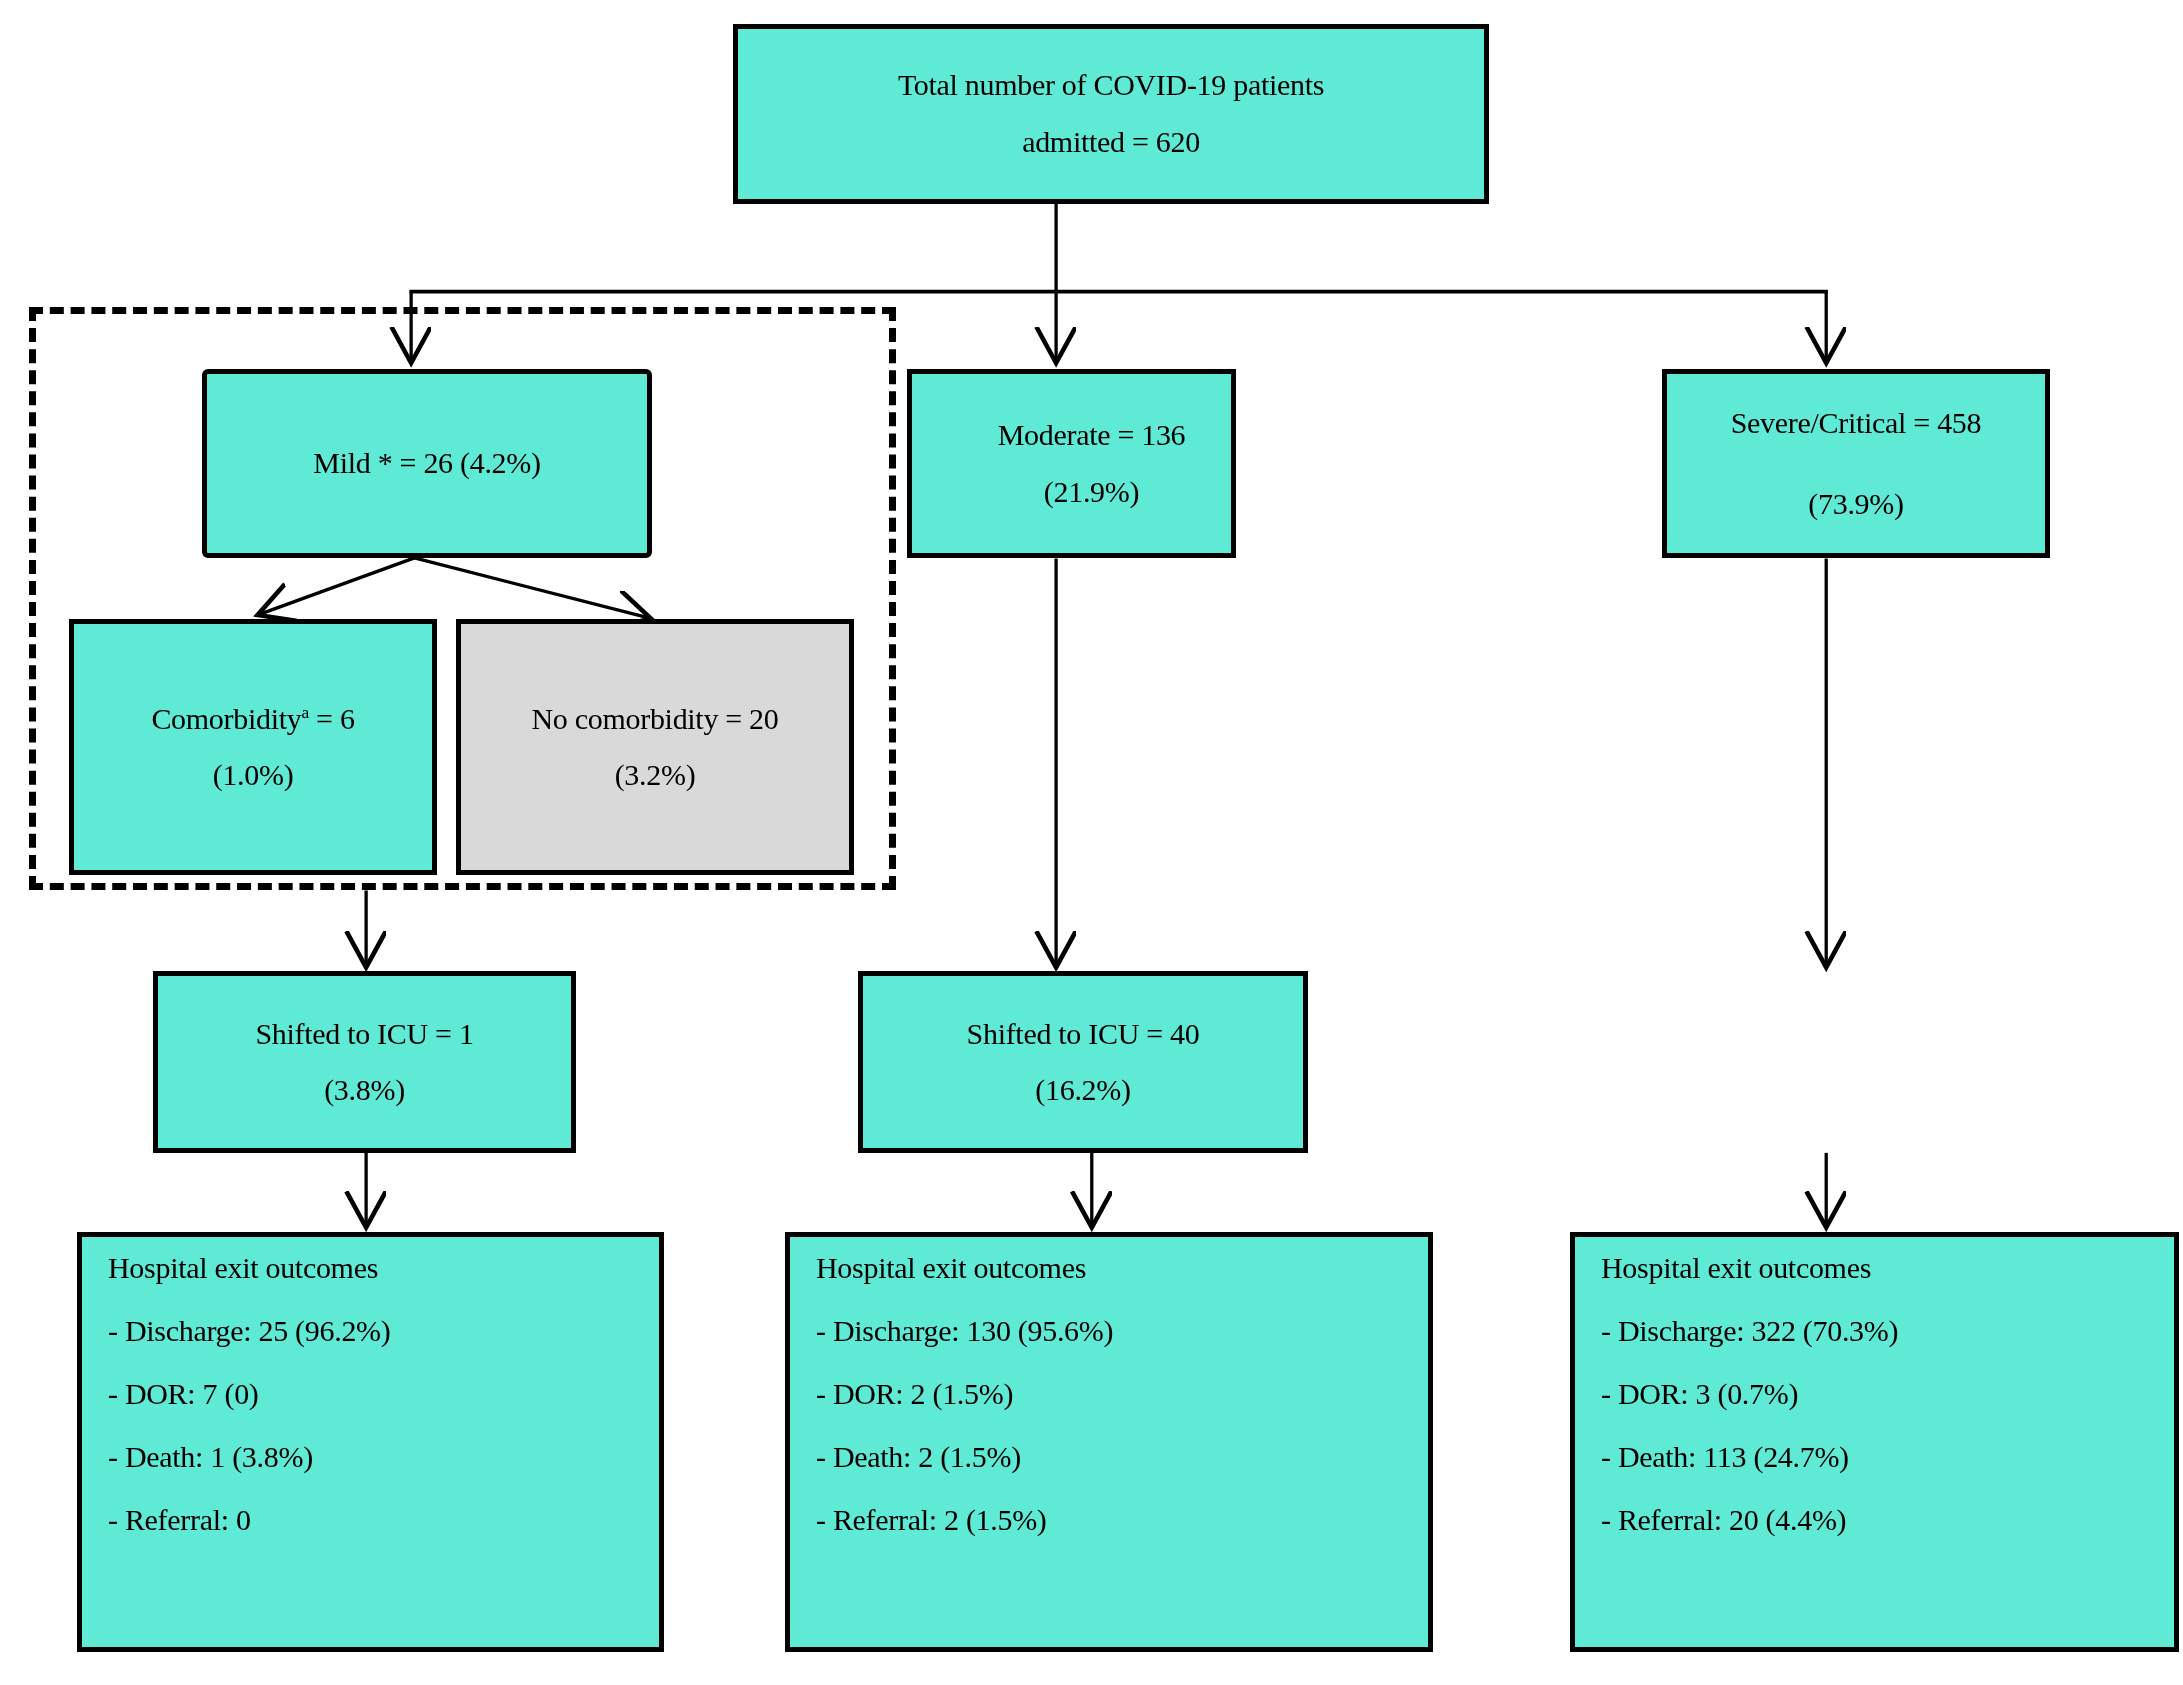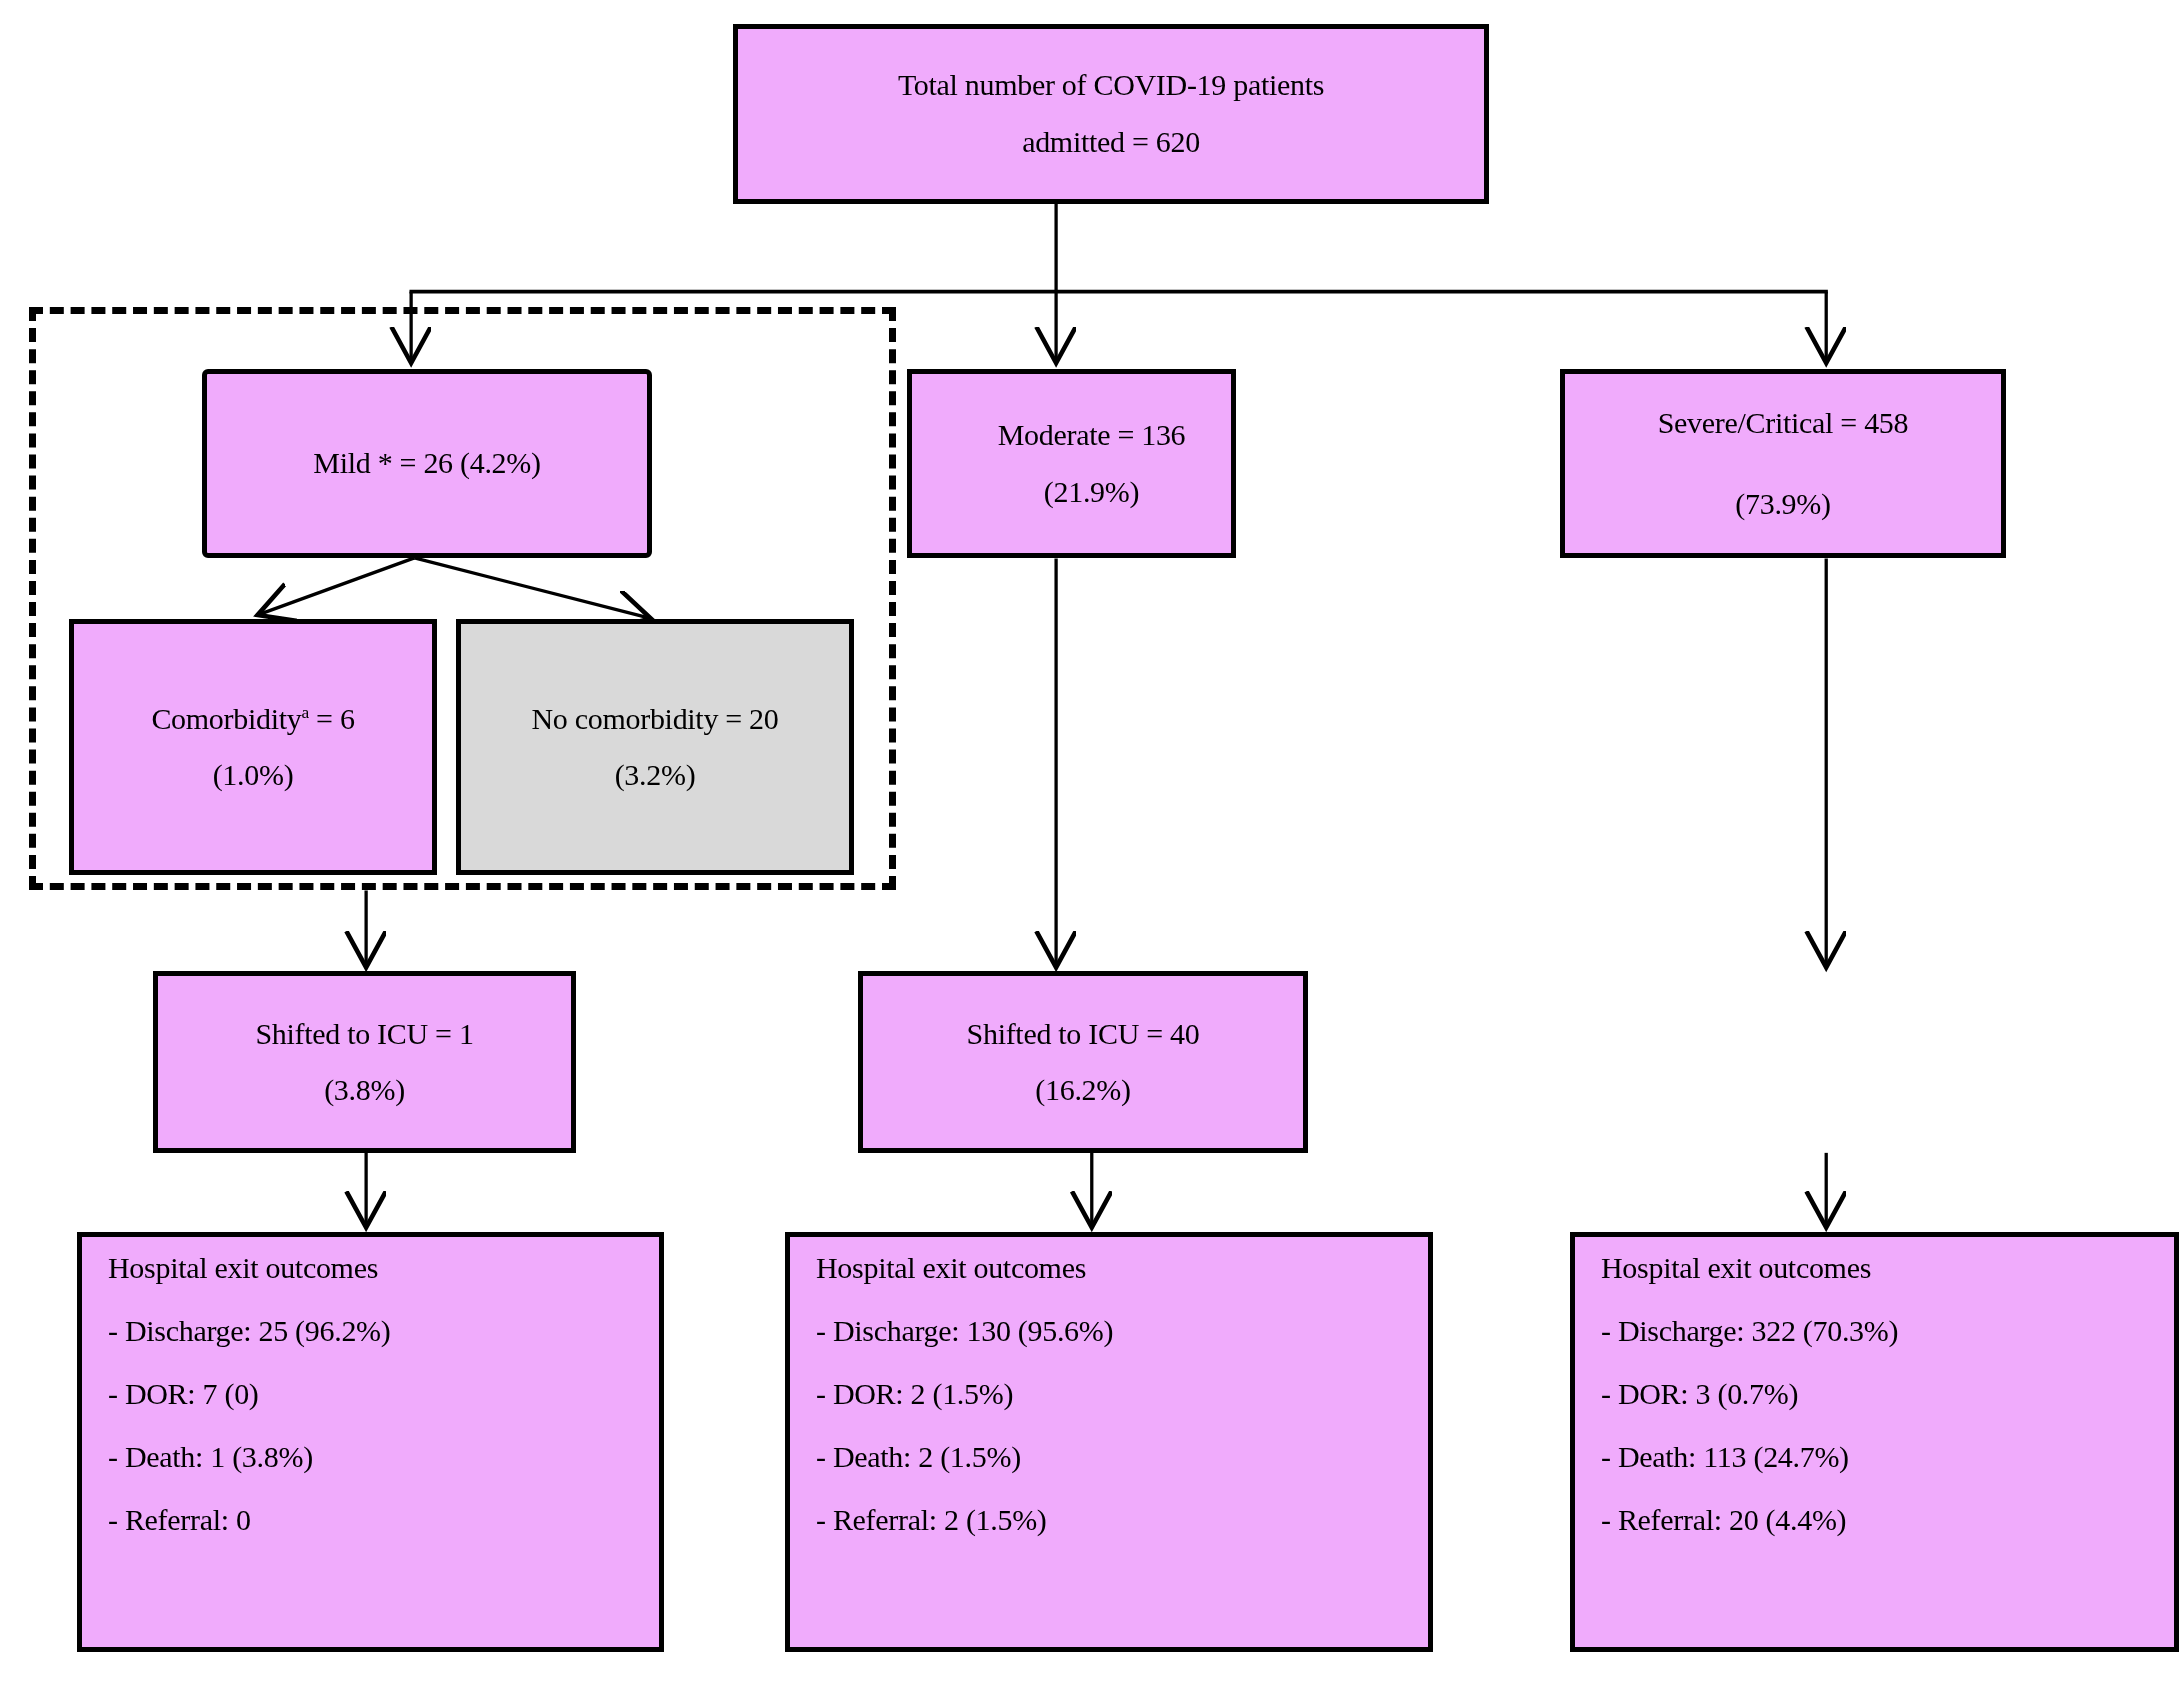--- a/index.html
+++ b/index.html
@@ -16,21 +16,21 @@
     position: relative;
     width: 2183px;
     height: 1686px;
     background: #ffffff;
     overflow: hidden;
   }
   
   .node {
     position: absolute;
     box-sizing: border-box;
-    background: #f0abfc;
+    background: #5eead4;
     border: 5px solid #000000;
     display: flex;
     flex-direction: column;
     align-items: center;
     justify-content: center;
     text-align: center;
     font-size: 30px;
     line-height: 1.15;
     letter-spacing: -0.3px;
   }
@@ -122,21 +122,21 @@
 
   <div class="node" style="left:202px; top:369px; width:450px; height:189px;border-radius:6px;">
     <span class="line1">Mild * = 26 (4.2%)</span>
   </div>
 
   <div class="node" style="left:907px; top:369px; width:329px; height:189px;padding-left:40px;">
     <span class="line1">Moderate = 136</span>
     <span class="line2">(21.9%)</span>
   </div>
 
-  <div class="node" style="left:1560px; top:369px; width:446px; height:189px;gap:24px;">
+  <div class="node" style="left:1662px; top:369px; width:388px; height:189px;gap:24px;">
     <span class="line1">Severe/Critical = 458</span>
     <span class="line2">(73.9%)</span>
   </div>
 
   <div class="node" style="left:69px; top:619px; width:368px; height:256px;">
     <span class="line1"><span>Comorbidity</span><sup class="mark">a</sup><span> = 6</span></span>
     <span class="line2">(1.0%)</span>
   </div>
 
   <div class="node shaded" style="left:456px; top:619px; width:398px; height:256px;">

